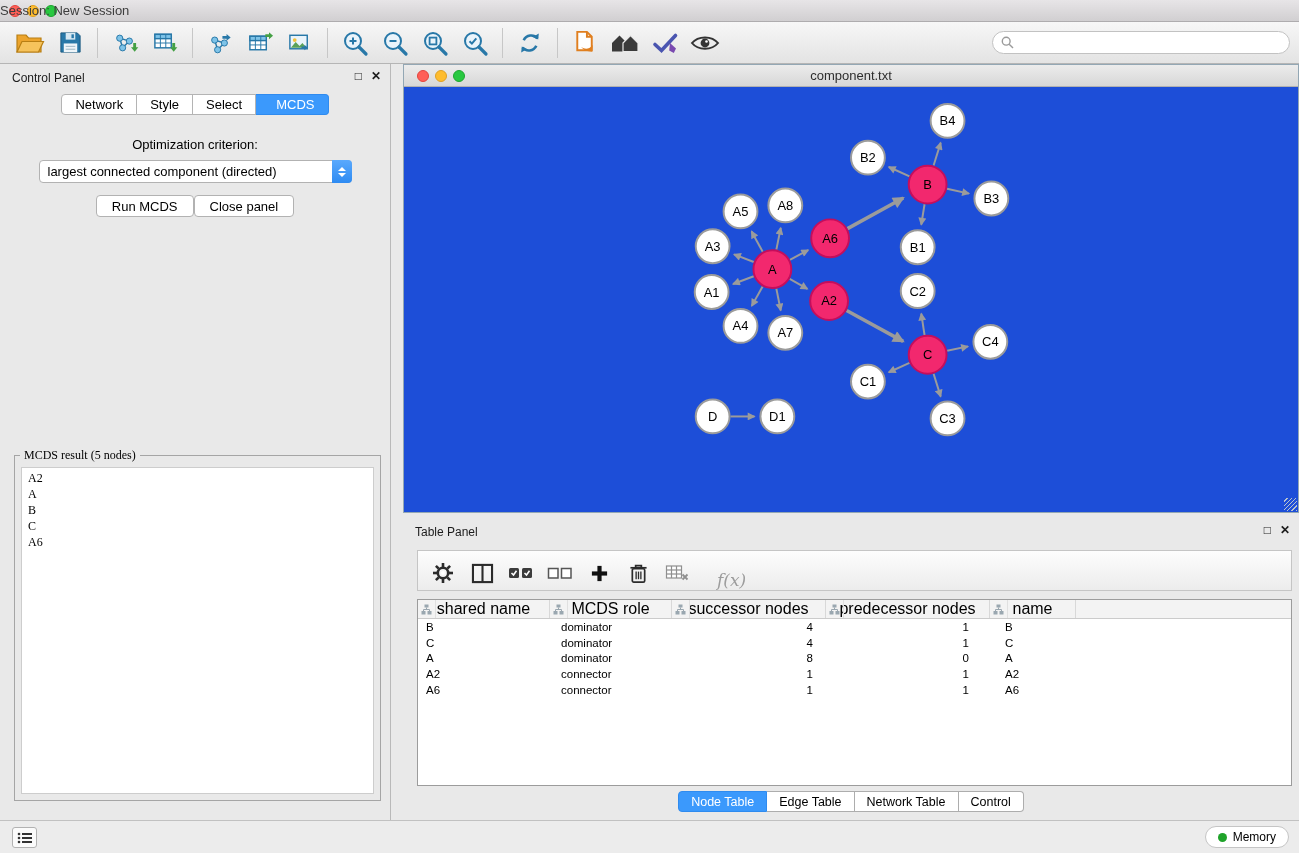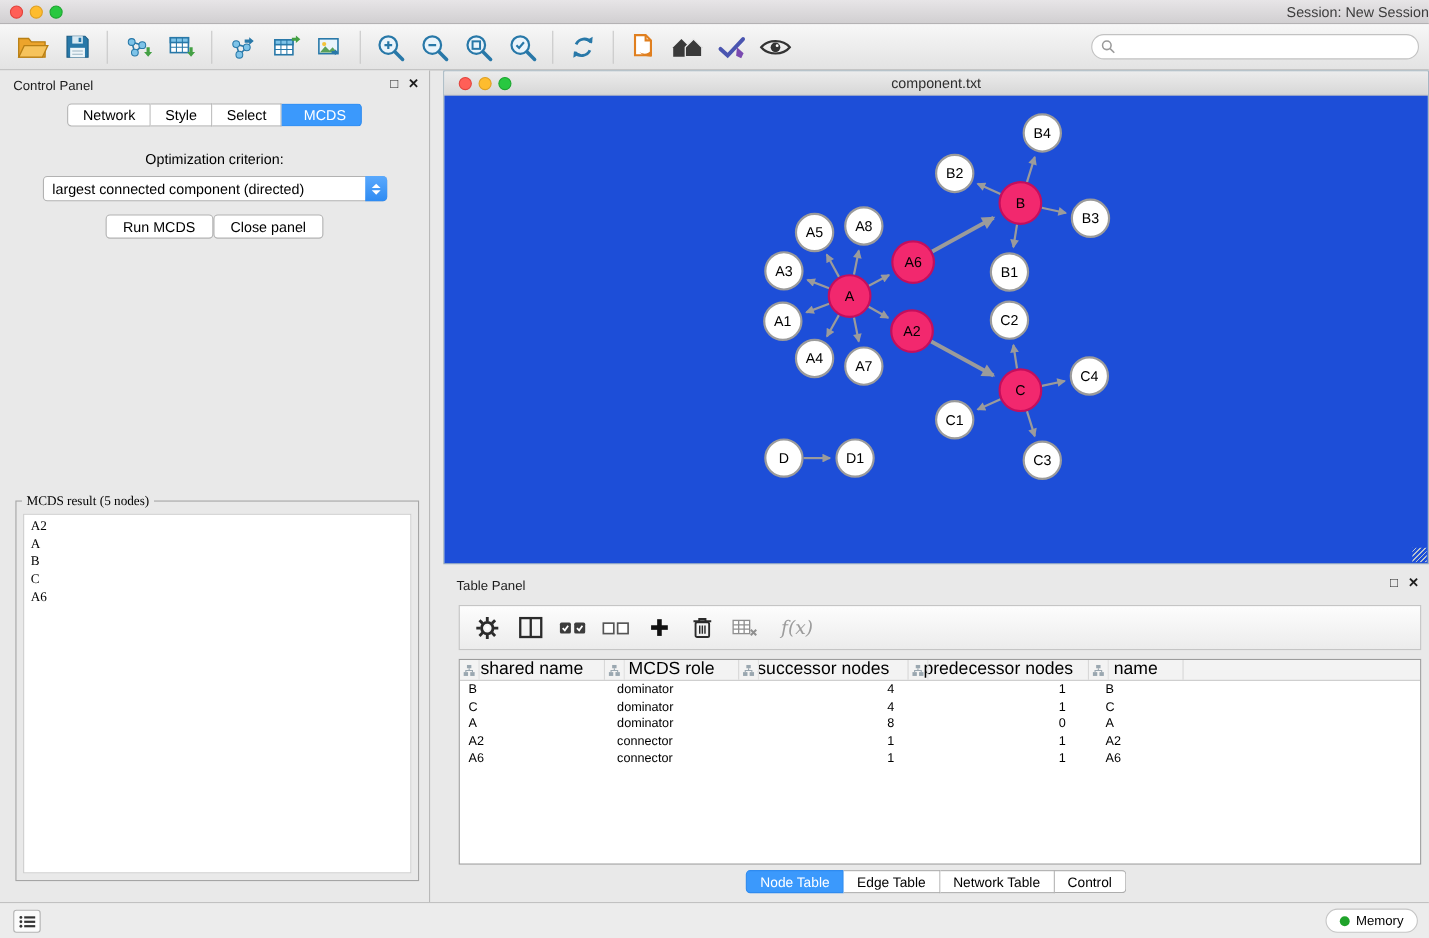--- a/index.html
+++ b/index.html
@@ -6,21 +6,21 @@
 html,body{width:1299px;height:853px;}
 body{font-family:"Liberation Sans",sans-serif;background:#e9e9e9;color:#000;}
 .app{position:relative;width:1299px;height:853px;background:#e9e9e9;overflow:hidden;}
 
 
 .titlebar{position:absolute;top:0;left:0;right:0;height:22px;background:linear-gradient(#e7e5e7,#d1cfd1);border-bottom:1px solid #aeacae;}
 .tl{position:absolute;top:5px;width:12px;height:12px;border-radius:50%;}
 .tl.red{left:9px;background:#ff5f57;border:1px solid #e2443d;}
 .tl.yellow{left:27px;background:#febc2e;border:1px solid #dfa023;}
 .tl.green{left:45px;background:#28c840;border:1px solid #1da630;}
-.title-text{position:absolute;left:0;right:0;top:3px;text-align:right;font-size:13px;color:#3d3d3d;}
+.title-text{position:absolute;left:0;right:0;top:3px;text-align:left;font-size:13px;color:#3d3d3d;}
 
 
 .toolbar{position:absolute;top:22px;left:0;right:0;height:42px;background:linear-gradient(#f7f7f7,#e3e3e3);border-bottom:1px solid #b5b5b5;display:flex;align-items:center;padding-left:10px;}
 .tbtn{width:40px;height:36px;display:flex;align-items:center;justify-content:center;border-radius:4px;}
 .tsep{width:1px;height:30px;background:#c7c7c7;margin:0 7px;}
 .search{position:absolute;right:9px;top:9px;width:298px;height:23px;background:#fff;border:1px solid #c2c2c2;border-radius:12px;display:flex;align-items:center;padding-left:8px;gap:4px;}
 .search input{border:none;outline:none;flex:1;font-size:12px;font-family:"Liberation Sans",sans-serif;background:transparent;height:100%;}
 
 
 .control-panel{position:absolute;left:0;top:64px;width:391px;height:756px;background:#e9e9e9;border-right:1px solid #b9b9b9;}
@@ -55,21 +55,21 @@
 .net-titlebar .tl.green{left:49px;}
 .net-title{position:absolute;left:0;right:0;top:3px;text-align:center;font-size:13px;color:#2e2e2e;}
 .canvas{position:absolute;top:22px;left:0;right:0;bottom:0;background:#1d4ed8;text-align:center;}
 #graph-svg{width:100%;height:100%;display:block;}
 #graph-svg text{font-family:"Liberation Sans",sans-serif;}
 .grip{position:absolute;right:1px;bottom:1px;width:13px;height:13px;background:repeating-linear-gradient(135deg,transparent 0 2px,#b9c4cc 2px 3px);}
 
 
 .table-panel{position:absolute;left:403px;top:518px;width:896px;height:297px;}
 .tp-header{height:26px;position:relative;}
-.tp-toolbar{position:absolute;left:14px;right:7px;top:32px;height:41px;background:linear-gradient(#fdfdfd,#ececec);border:1px solid #c5c5c5;display:flex;align-items:center;gap:14px;padding-left:10px;}
+.tp-toolbar{position:absolute;left:14px;right:7px;top:32px;height:41px;background:linear-gradient(#fdfdfd,#ececec);border:1px solid #c5c5c5;display:flex;align-items:flex-end;gap:21px;padding-left:10px;}
 .ttbtn{min-width:30px;height:34px;display:flex;align-items:center;justify-content:center;border-radius:3px;}
 .fx{font-family:"DejaVu Serif",serif;font-style:italic;font-size:17px;color:#9c9c9c;padding-left:4px;}
 .dtable{position:absolute;left:14px;right:7px;top:81px;bottom:29px;background:#fff;border:1px solid #9c9c9c;overflow:hidden;}
 .thead{display:flex;height:19px;background:#f3f3f3;border-bottom:1px solid #cbcbcb;font-size:16px;}
 .th{position:relative;border-right:1px solid #d8d8d8;display:flex;align-items:center;justify-content:center;flex:0 0 auto;}
 .th .sortwrap{position:absolute;left:0;top:0;bottom:0;width:18px;display:flex;align-items:center;justify-content:center;border-right:1px solid #e0e0e0;}
 .thfill{flex:1 1 auto;border-right:none;}
 .col0{width:132px;}.col1{width:122px;}.col2{width:154px;}.col3{width:164px;}.col4{width:86px;}
 .trow{display:flex;height:15.7px;font-size:11.5px;}
 .td{flex:0 0 auto;display:flex;align-items:center;}

